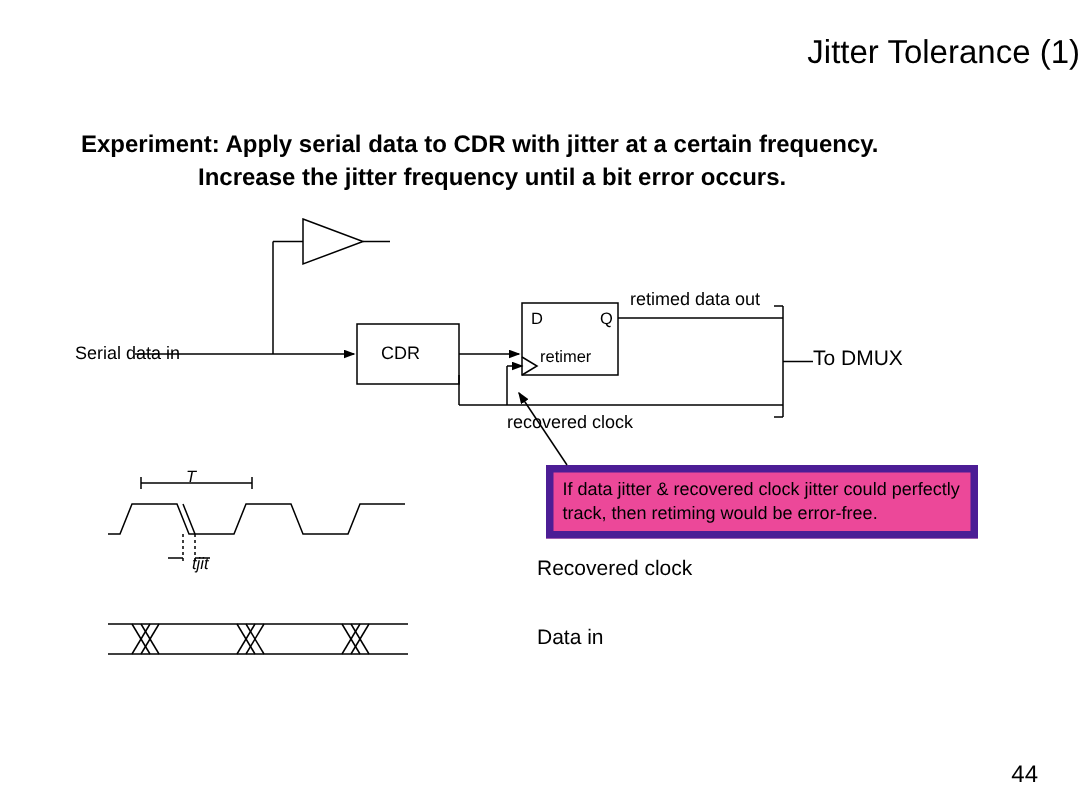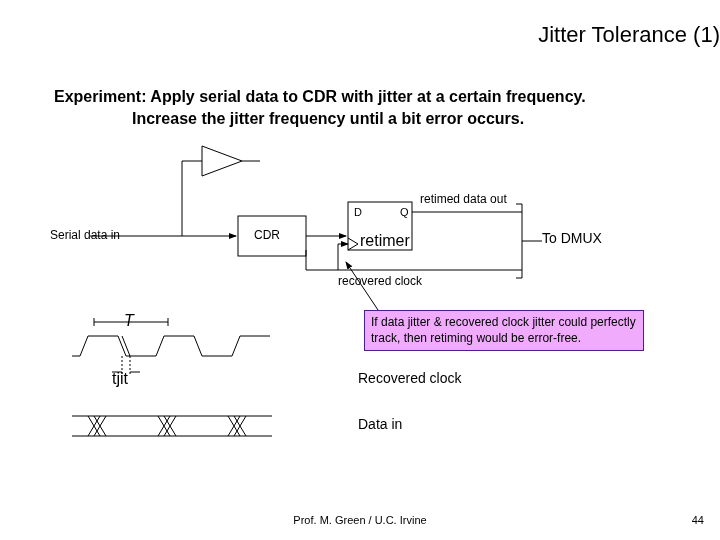--- a/index.html
+++ b/index.html
@@ -20,39 +20,39 @@
     position:absolute;top:86px;left:54px;right:54px;
     font-size:16px;line-height:1.35;font-weight:bold;
   }
   .exp-indent{padding-left:78px}
 
   
   .diagram{position:absolute;top:138px;left:90px;right:40px;height:170px}
   svg{overflow:visible}
 
   .lbl{font-size:12px;position:absolute}
-  .lbl-small{font-size:16px;position:absolute}
+  .lbl-small{font-size:11px;position:absolute}
 
   
   .callout{
     position:absolute;top:310px;left:364px;width:266px;
-    border:1px solid #4c1d95;padding:4px 6px;font-size:12px;line-height:1.3;
-    background:#f0abfc;
+    border:5px solid #4c1d95;padding:4px 6px;font-size:12px;line-height:1.3;
+    background:#ec4899;
   }
 
   
   .timing1{position:absolute;top:314px;left:72px;width:200px;height:70px}
   .timing2{position:absolute;top:408px;left:72px;width:200px;height:36px}
 
   .sec-label{position:absolute;font-size:14px}
 
   
   .footer-left{position:absolute;bottom:14px;left:54px;font-size:11px}
   .footer-center{position:absolute;bottom:14px;left:0;right:0;text-align:center;font-size:11px}
-  .footer-right{position:absolute;bottom:14px;right:16px;font-size:11px}
+  .footer-right{position:absolute;bottom:14px;right:28px;font-size:16px}
 </style>
 </head>
 <body>
 
 <div class="slide">
 
   <div class="title">Jitter Tolerance (1)</div>
 
   <div class="experiment">
     <div>Experiment:  Apply serial data to CDR with jitter at a certain frequency.</div>
@@ -130,21 +130,21 @@
       <polyline points="0,42 8,42 16,22 46,22 54,42 84,42 92,22 122,22 130,42 160,42 168,22 198,22" fill="none" stroke="#000"></polyline>
 
       <line x1="50" y1="22" x2="58" y2="42" stroke="#000"></line>
 
       <line x1="50" y1="42" x2="50" y2="60" stroke="#000" stroke-dasharray="2,2"></line>
       <line x1="58" y1="42" x2="58" y2="60" stroke="#000" stroke-dasharray="2,2"></line>
       <line x1="40" y1="58" x2="50" y2="58" stroke="#000"></line>
       <line x1="58" y1="58" x2="68" y2="58" stroke="#000"></line>
     </svg>
     <div class="lbl-small" style="top:-2px;left:52px;font-style:italic">T</div>
-    <div class="lbl-small" style="top:56px;left:40px;"><span>tjit</span></div>
+    <div class="lbl-small" style="top:56px;left:56px;font-style:italic"><span>tjit</span></div>
   </div>
 
   <div class="sec-label" style="top:370px;left:358px">Recovered clock</div>
 
   <div class="timing2">
     <svg width="200" height="36">
       <g stroke="#000" fill="none">
         <line x1="0" y1="8" x2="200" y2="8"></line>
         <line x1="0" y1="28" x2="200" y2="28"></line>
 
@@ -159,15 +159,14 @@
         <line x1="156" y1="8" x2="168" y2="28"></line>
           <line x1="168" y1="8" x2="156" y2="28"></line>
         <line x1="162" y1="8" x2="174" y2="28"></line>
           <line x1="174" y1="8" x2="162" y2="28"></line>
       </g>
     </svg>
   </div>
 
   <div class="sec-label" style="top:416px;left:358px">Data in</div>
 
-  <div class="footer-center">Prof. M. Green / U.C. Irvine</div>
   <div class="footer-right">44</div>
 </div>
 
 </body></html>

